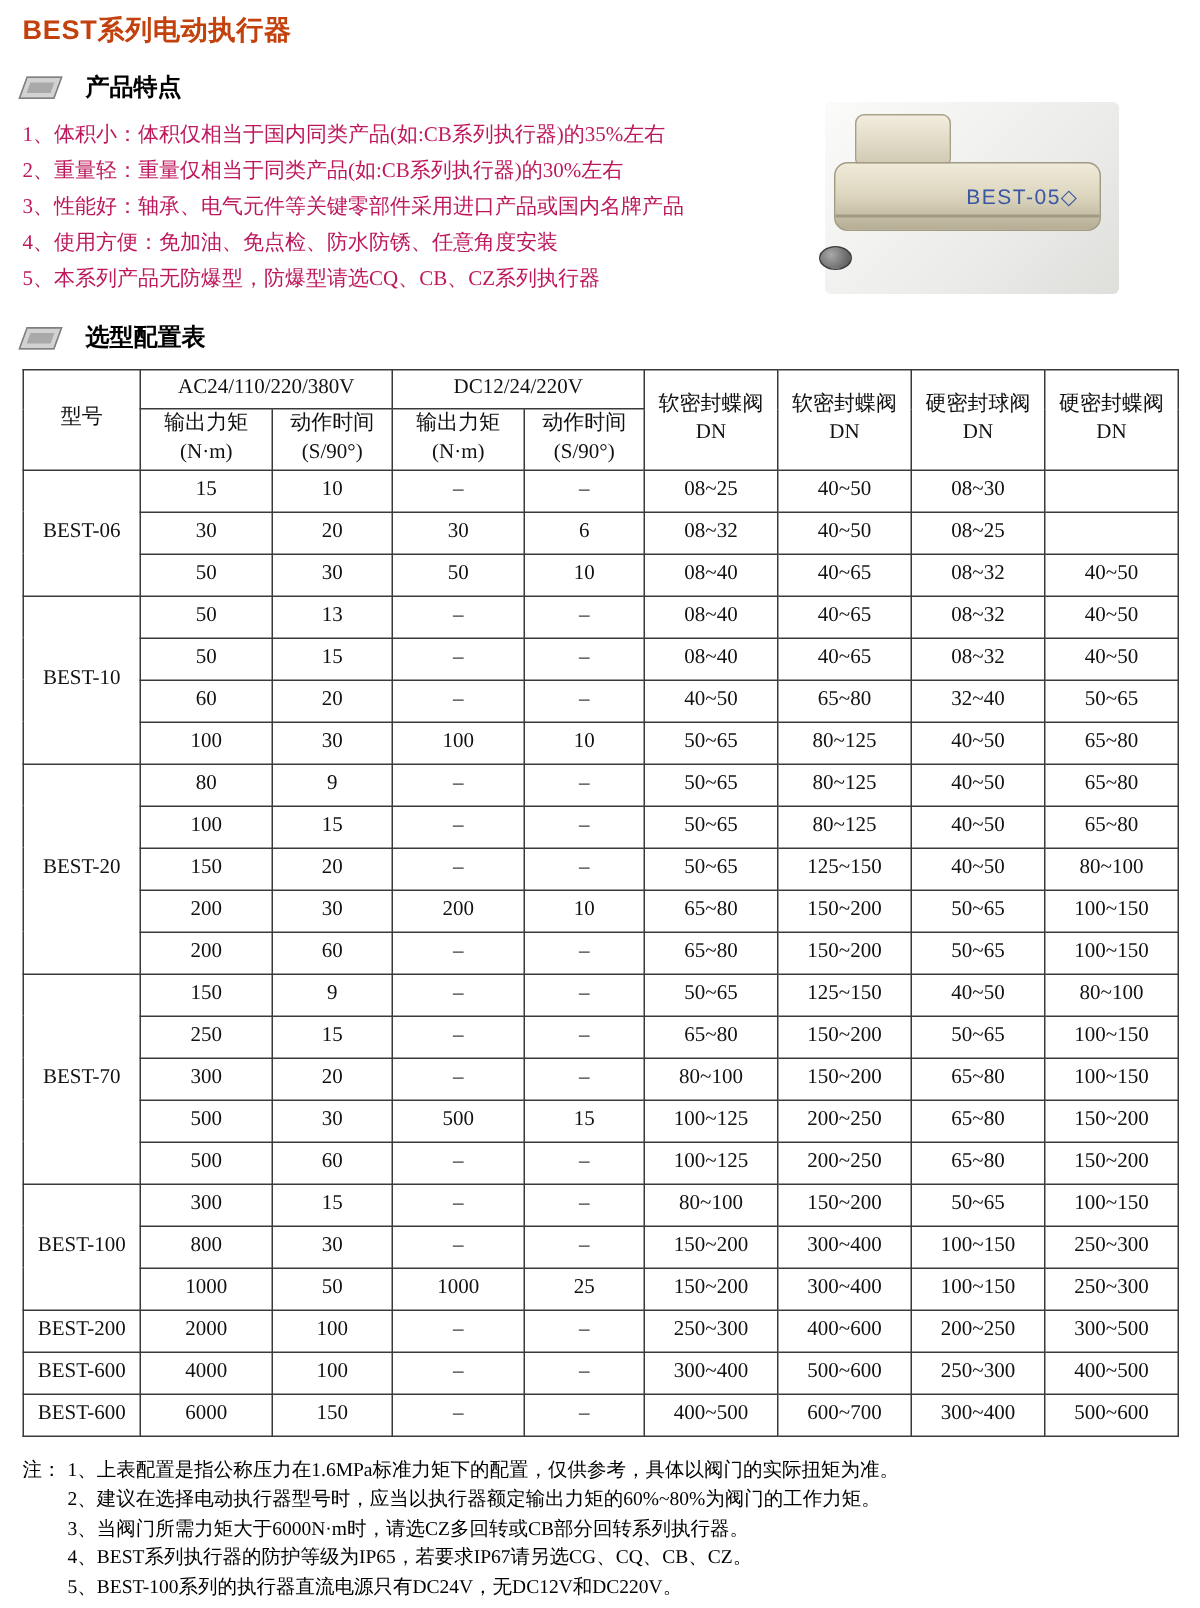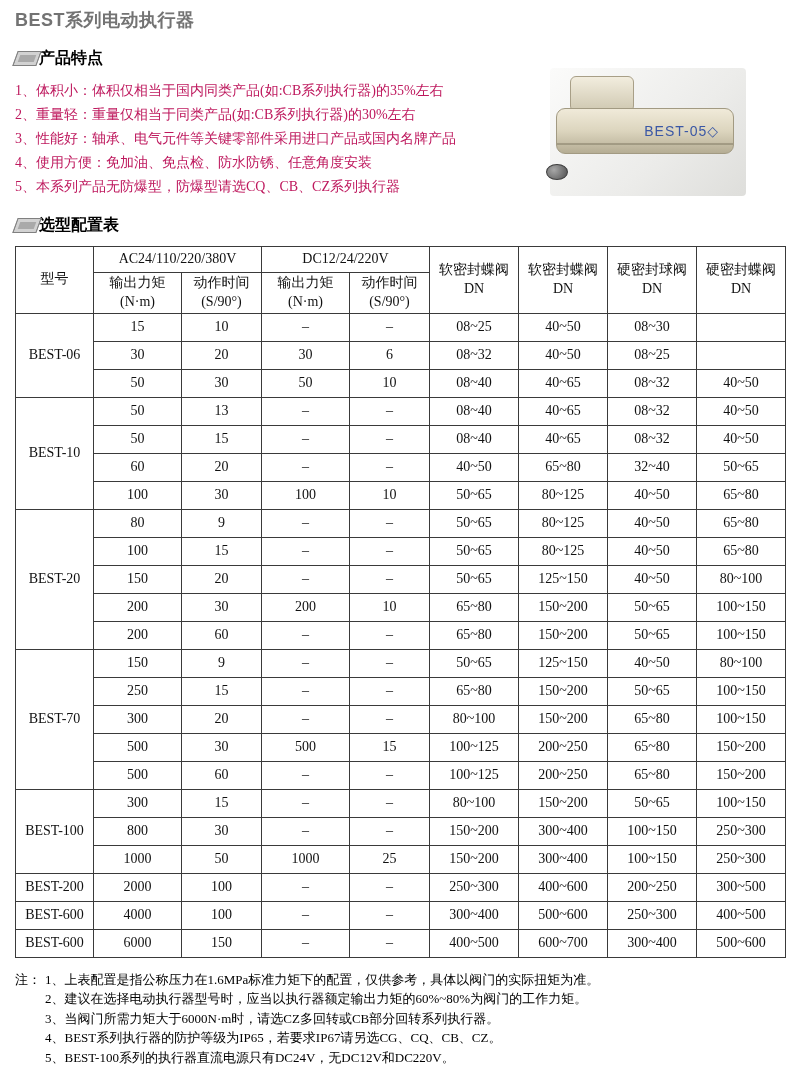--- a/index.html
+++ b/index.html
@@ -5,25 +5,25 @@
   * { margin:0; padding:0; box-sizing:border-box; }
   html,body { background:#fff; }
   body {
     width:800px; height:1072px; overflow:hidden; position:relative;
     font-family:"Liberation Serif","DejaVu Serif",serif; color:#111;
   }
   .page { padding:8px 15px 0 15px; position:relative; width:800px; height:1072px; }
 
   .page-title{
     font-family:"Liberation Sans","DejaVu Sans",sans-serif;
-    font-weight:bold; font-size:18px; letter-spacing:0.5px; color:#737373;
+    font-weight:bold; font-size:18px; letter-spacing:0.5px; color:#c2410c;
   }
 
   .section-heading{
-    display:flex; align-items:center; gap:0; margin-top:16px;
+    display:flex; align-items:center; gap:18px; margin-top:16px;
     font-family:"Liberation Sans","DejaVu Sans",sans-serif;
     font-weight:bold; font-size:16px; color:#000;
   }
   .heading-icon{
     display:inline-block; width:24px; height:15px; background:#a9a9a9;
     border:1px solid #808080; transform:skewX(-20deg);
     box-shadow: inset 0 0 0 3px #d2d2d2;
   }
 
   .features-wrap{ position:relative; }

